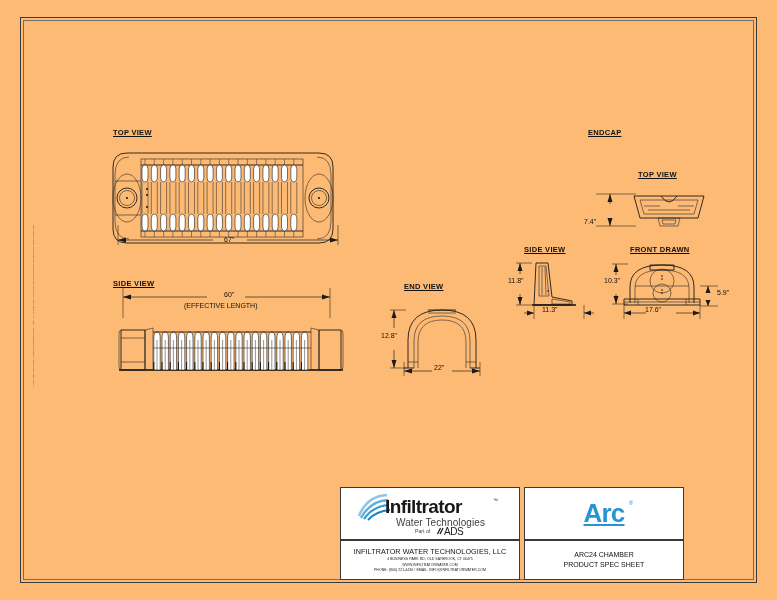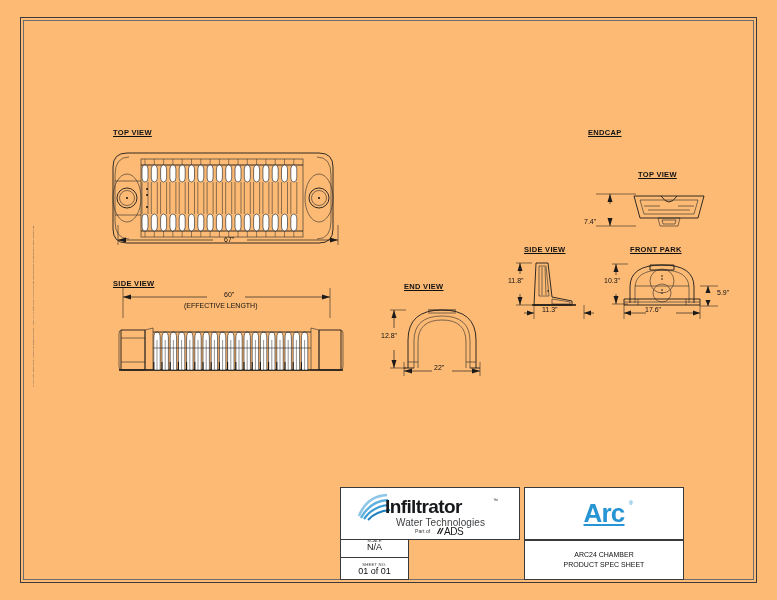--- a/index.html
+++ b/index.html
@@ -410,21 +410,21 @@
   <svg style="left:522px;top:305px;" width="72" height="18" viewBox="0 0 72 18">
     <line class="ext" x1="12" y1="0" x2="12" y2="14"></line>
     <line class="ext" x1="62" y1="0" x2="62" y2="14"></line>
     <line class="dimline" x1="2" y1="8" x2="12" y2="8"></line>
     <line class="dimline" x1="62" y1="8" x2="72" y2="8"></line>
     <path d="M12,8 L5,5.5 L5,10.5 Z" fill="#1a1a1a"></path>
     <path d="M62,8 L69,5.5 L69,10.5 Z" fill="#1a1a1a"></path>
   </svg>
   <div class="dim" style="left:542px;top:306px;">11.3"</div>
 
-  <div class="vlabel" style="left:630px;top:245px;">FRONT PARK</div>
+  <div class="vlabel" style="left:630px;top:245px;">FRONT DRAWN</div>
 
   <svg style="left:620px;top:261px;" width="96" height="48" viewBox="0 0 96 48">
 
     <path class="mid" d="M10,42 L10,26 Q10,4 42,4 Q74,4 74,26 L74,42" fill="#fff"></path>
     <path class="thin" d="M15,42 L15,27 Q15,9 42,9 Q69,9 69,27 L69,42" fill="#fff"></path>
 
     <path class="mid" d="M30,4 L54,4 L54,9 L30,9 Z" fill="#fff"></path>
 
     <circle class="thin" cx="42" cy="20" r="12" fill="#fff"></circle>
     <circle class="thin" cx="42" cy="32" r="9" fill="#fff"></circle>
@@ -485,20 +485,26 @@
         <div class="logo-sub">Water Technologies</div>
         <div class="logo-part">Part of</div>
         <svg style="left:82px;top:35px;" width="8" height="8" viewBox="0 0 8 8">
           <path d="M3,7 L6,1" stroke="#17181a" stroke-width="1.3"></path>
           <path d="M0.5,7 L3.5,1" stroke="#17181a" stroke-width="1.3"></path>
         </svg>
         <div class="logo-ads">ADS</div>
       </div>
     </div>
 
+    <div class="tb-cell tb-addr">
+      <div class="company">INFILTRATOR WATER TECHNOLOGIES, LLC</div>
+      <div class="addr">4 BUSINESS PARK RD, OLD SAYBROOK, CT 06475</div>
+      <div class="addr">WWW.INFILTRATORWATER.COM</div>
+      <div class="addr">PHONE: (800) 221-4436 / EMAIL: INFO@INFILTRATORWATER.COM</div>
+    </div>
 
     <div class="tb-cell tb-brand">
       <div class="arc" id="arc-logo" style="color: rgb(39, 149, 211); text-decoration: underline;">
         <span>Arc</span><span class="arc-tm">®</span>
       </div>
     </div>
 
     <div class="tb-cell tb-prod">
       <div class="prodline">ARC24 CHAMBER</div>
       <div class="prodline">PRODUCT SPEC SHEET</div>

